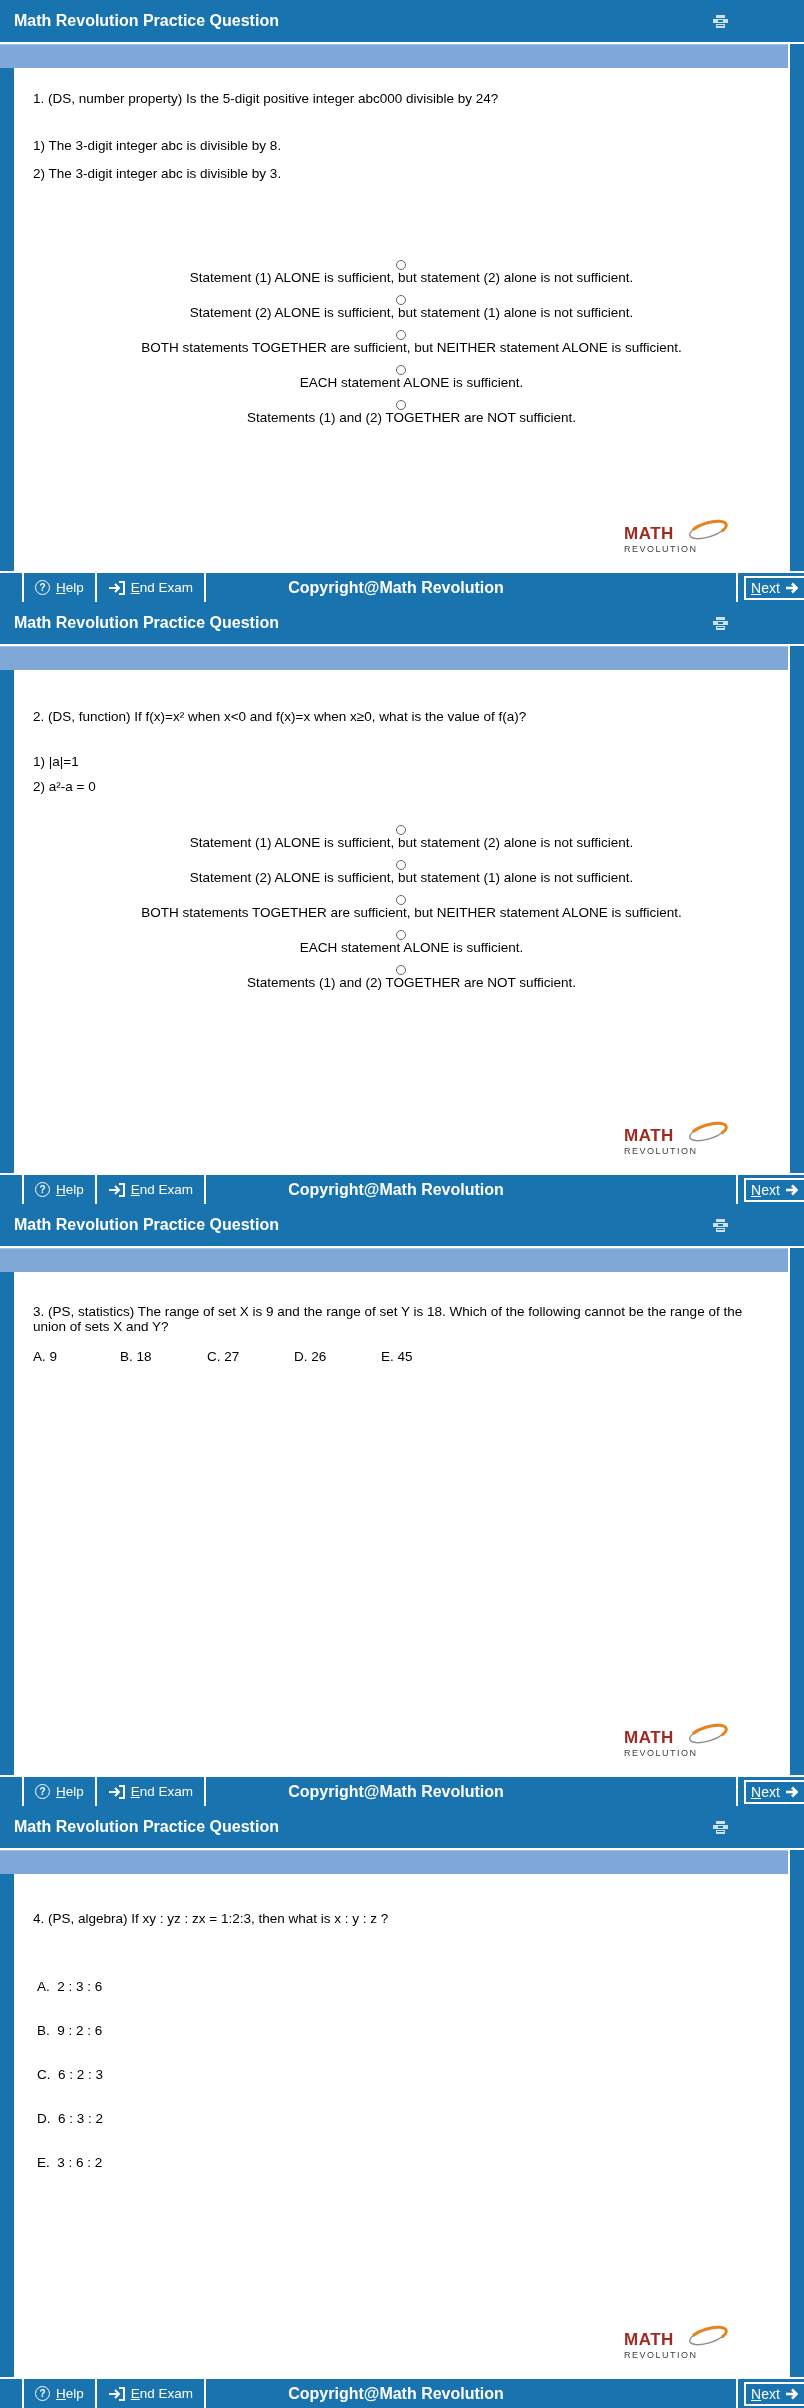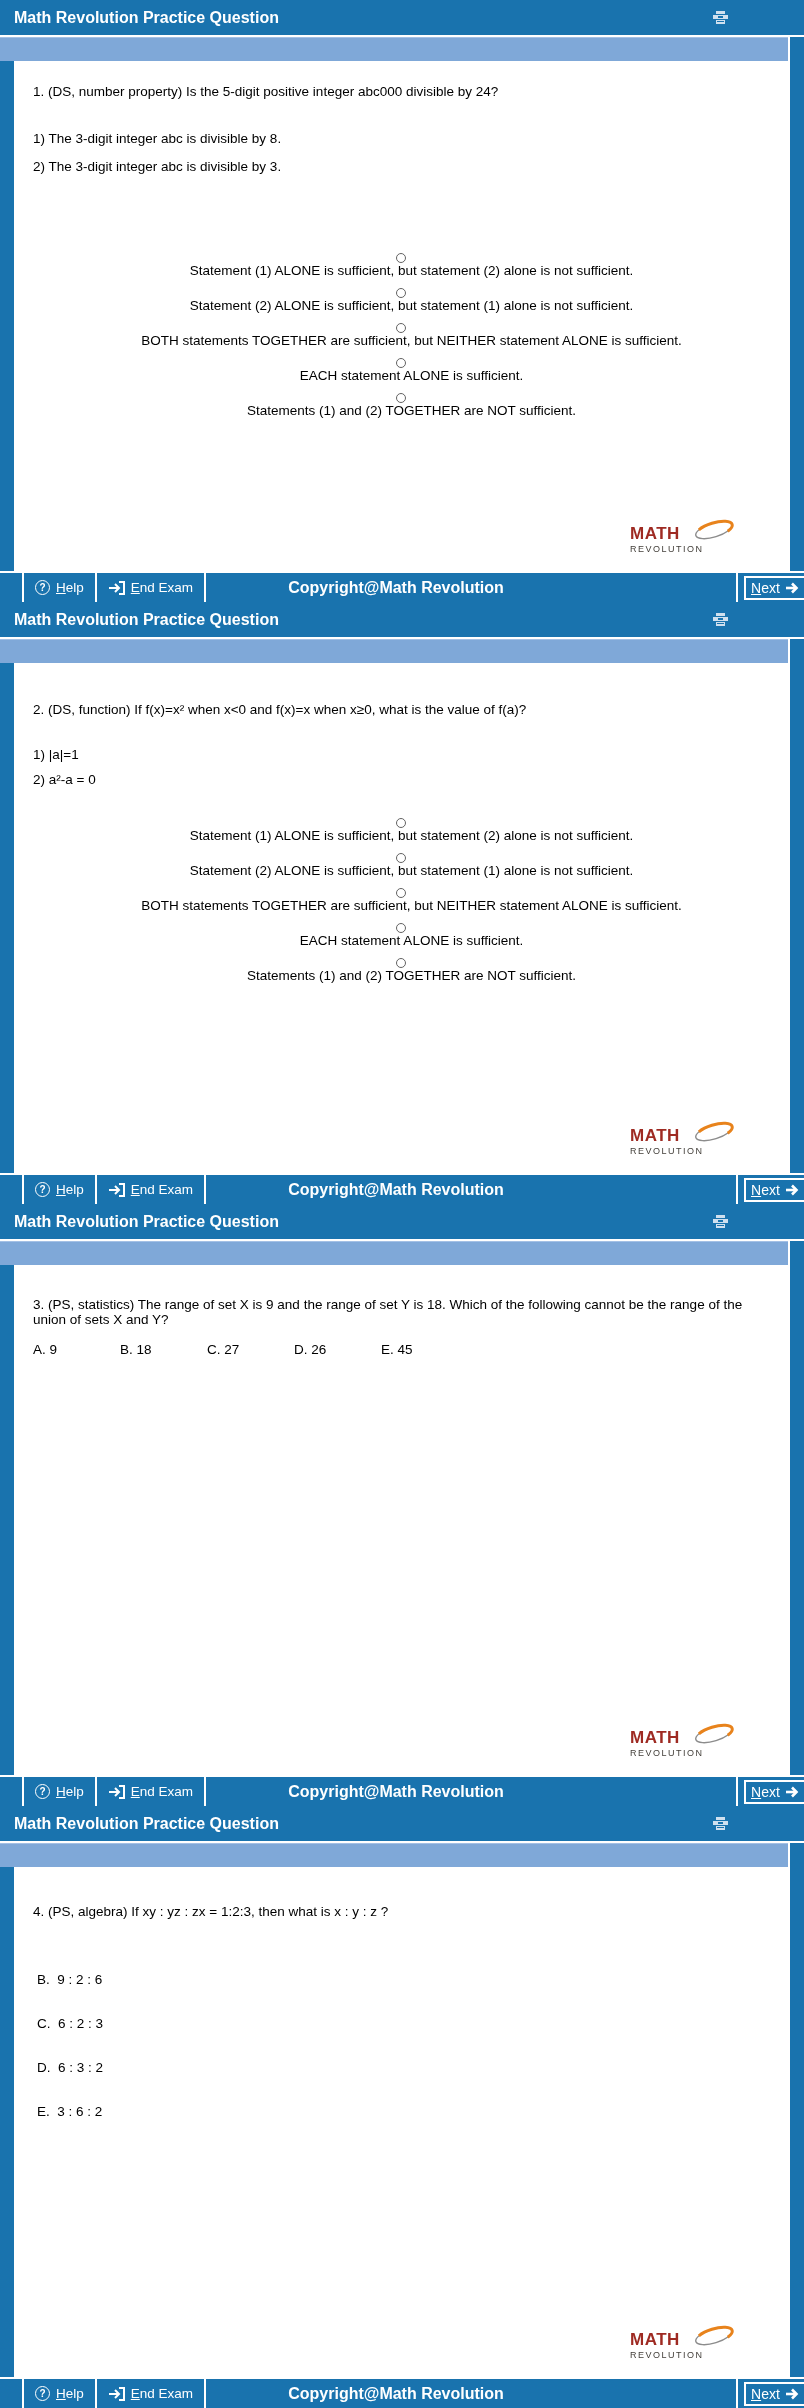--- a/index.html
+++ b/index.html
@@ -5,21 +5,21 @@
   * { box-sizing: border-box; margin: 0; padding: 0; }
   html,body { width: 804px; }
   body {
     font-family: "Liberation Sans", sans-serif;
     background: #fff;
     width: 804px; height: 2408px; overflow: hidden;
   }
   .panel { height: 602px; display: flex; flex-direction: column; background: #1973AE; overflow: hidden; }
 
   
-  .titlebar { height: 35px; flex: none; display: flex; align-items: center; justify-content: space-between;
+  .titlebar { height: 42px; flex: none; display: flex; align-items: center; justify-content: space-between;
               background: #1973AE; padding: 0 76px 0 14px; }
   .titlebar .ttl { color: #fff; font-weight: bold; font-size: 16px; white-space: nowrap; }
   .printer { width: 15px; height: 13px; display: block; }
 
   .hline { height: 2px; flex: none; background: #fff; }
 
   
   .subrow { height: 24px; flex: none; display: flex; }
   .subbar { width: 788px; background: #7FA8D8; border-top: 1px solid #A3C0E5; }
   .subgap { width: 2px; background: #fff; }
@@ -51,21 +51,21 @@
   .pn3 .q { margin-top: 32px; line-height: 15px; max-width: 748px; }
   .choices-h { margin-top: 15px; display: flex; }
   .choices-h span { width: 87px; white-space: pre; }
 
   
   .pn4 .q { margin-top: 36px; }
   .choices-v { margin-top: 51px; margin-left: 4px; }
   .choices-v div { height: 18px; margin-bottom: 26px; white-space: pre; }
 
   
-  .logo { position: absolute; right: 60px; bottom: 17px; width: 98px; }
+  .logo { position: absolute; right: 66px; bottom: 17px; width: 98px; }
   .mathline { position: relative; height: 15px; }
   .math-txt { font-size: 17px; font-weight: bold; color: #9E2A22; letter-spacing: 0.5px; line-height: 14px; position: relative; z-index: 2; }
   .swoosh { position: absolute; right: -8px; top: -9px; z-index: 1; }
   .rev-txt { font-size: 9px; font-weight: normal; color: #44403B; letter-spacing: 1.5px; margin-top: 2px; white-space: nowrap; }
 
   
   .bottombar { height: 31px; flex: none; background: #1973AE; border-top: 2px solid #fff;
                display: flex; align-items: stretch; color: #fff; font-size: 13.5px; }
   .bbpad { width: 22px; flex: none; }
   .bbsep { width: 2px; flex: none; background: #fff; }
@@ -350,20 +350,21 @@
   <div class="subrow">
     <div class="subbar"></div>
     <div class="subgap"></div>
     <div class="subright"></div>
   </div>
   <div class="contentrow">
     <div class="leftstrip"></div>
     <div class="content">
       <div class="q">4. (PS, algebra) If xy : yz : zx = 1:2:3, then what is x : y : z ?</div>
       <div class="choices-v">
+        <div>A.  2 : 3 : 6</div>
         <div>B.  9 : 2 : 6</div>
         <div>C.  6 : 2 : 3</div>
         <div>D.  6 : 3 : 2</div>
         <div>E.  3 : 6 : 2</div>
       </div>
       <div class="logo">
         <div class="mathline">
           <span class="math-txt">MATH</span>
           <svg class="swoosh" width="46" height="24" viewBox="0 0 46 24">
             <ellipse cx="24" cy="12" rx="19" ry="7" fill="none" stroke="#8C8C8C" stroke-width="1.4" transform="rotate(-17 24 12)"></ellipse>

